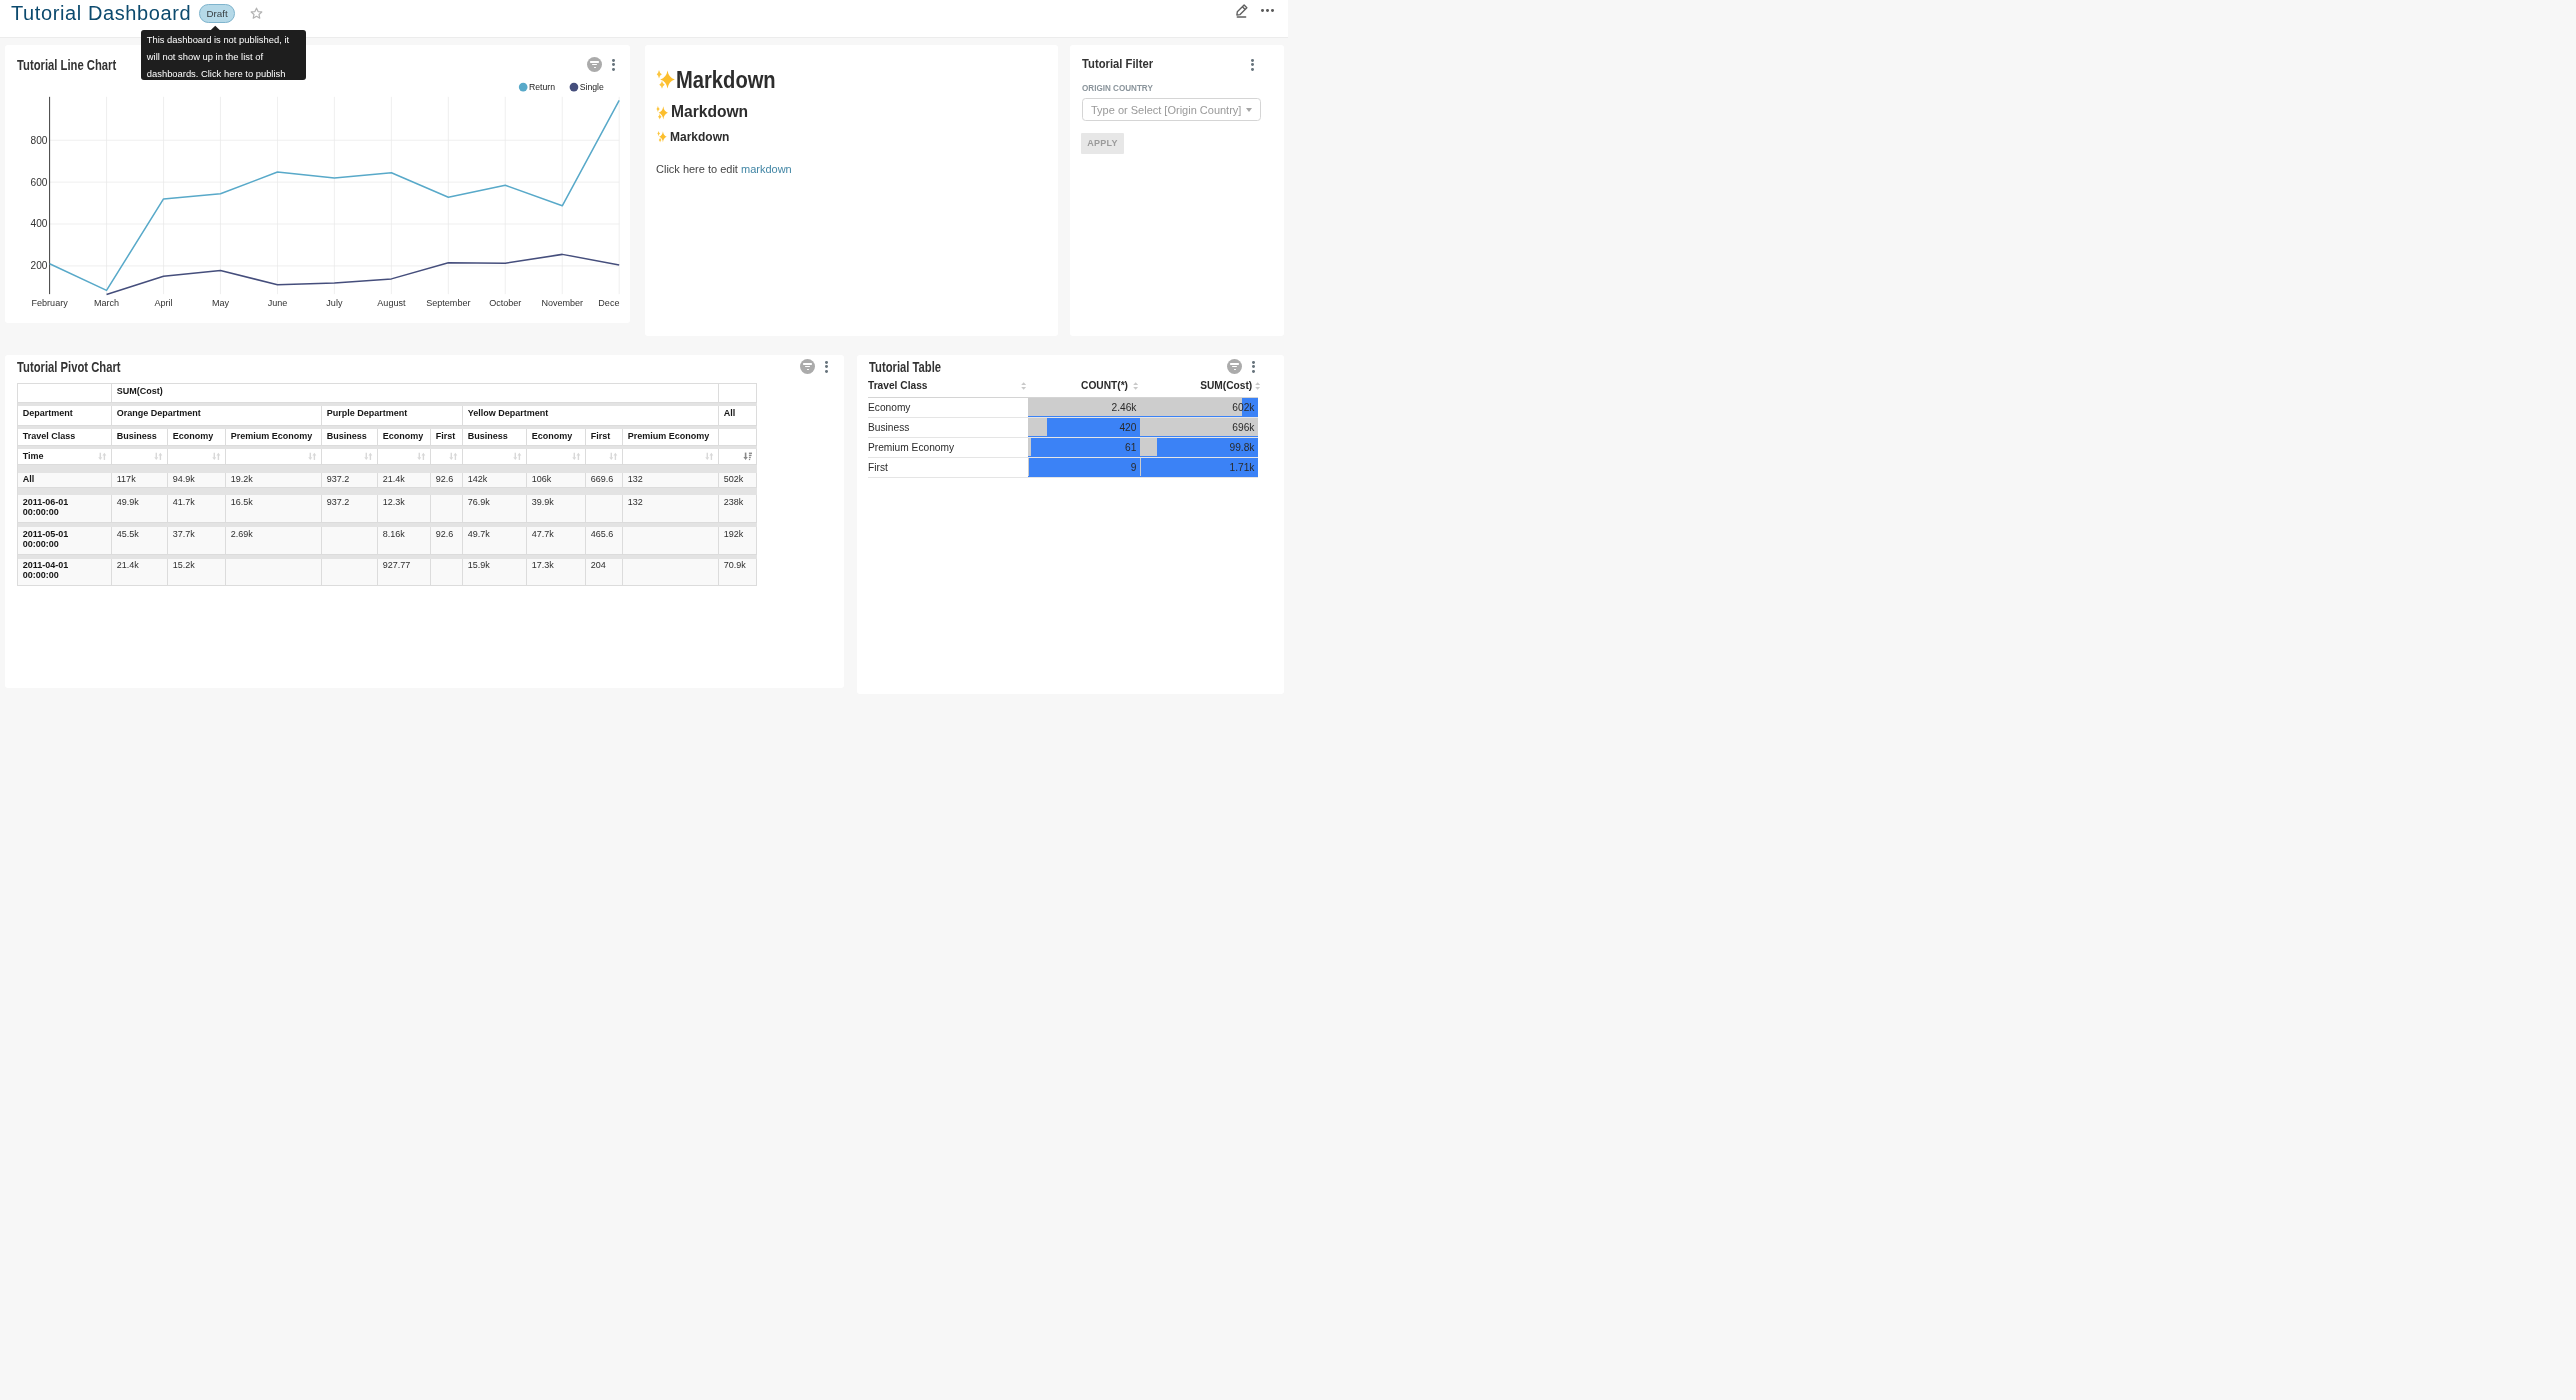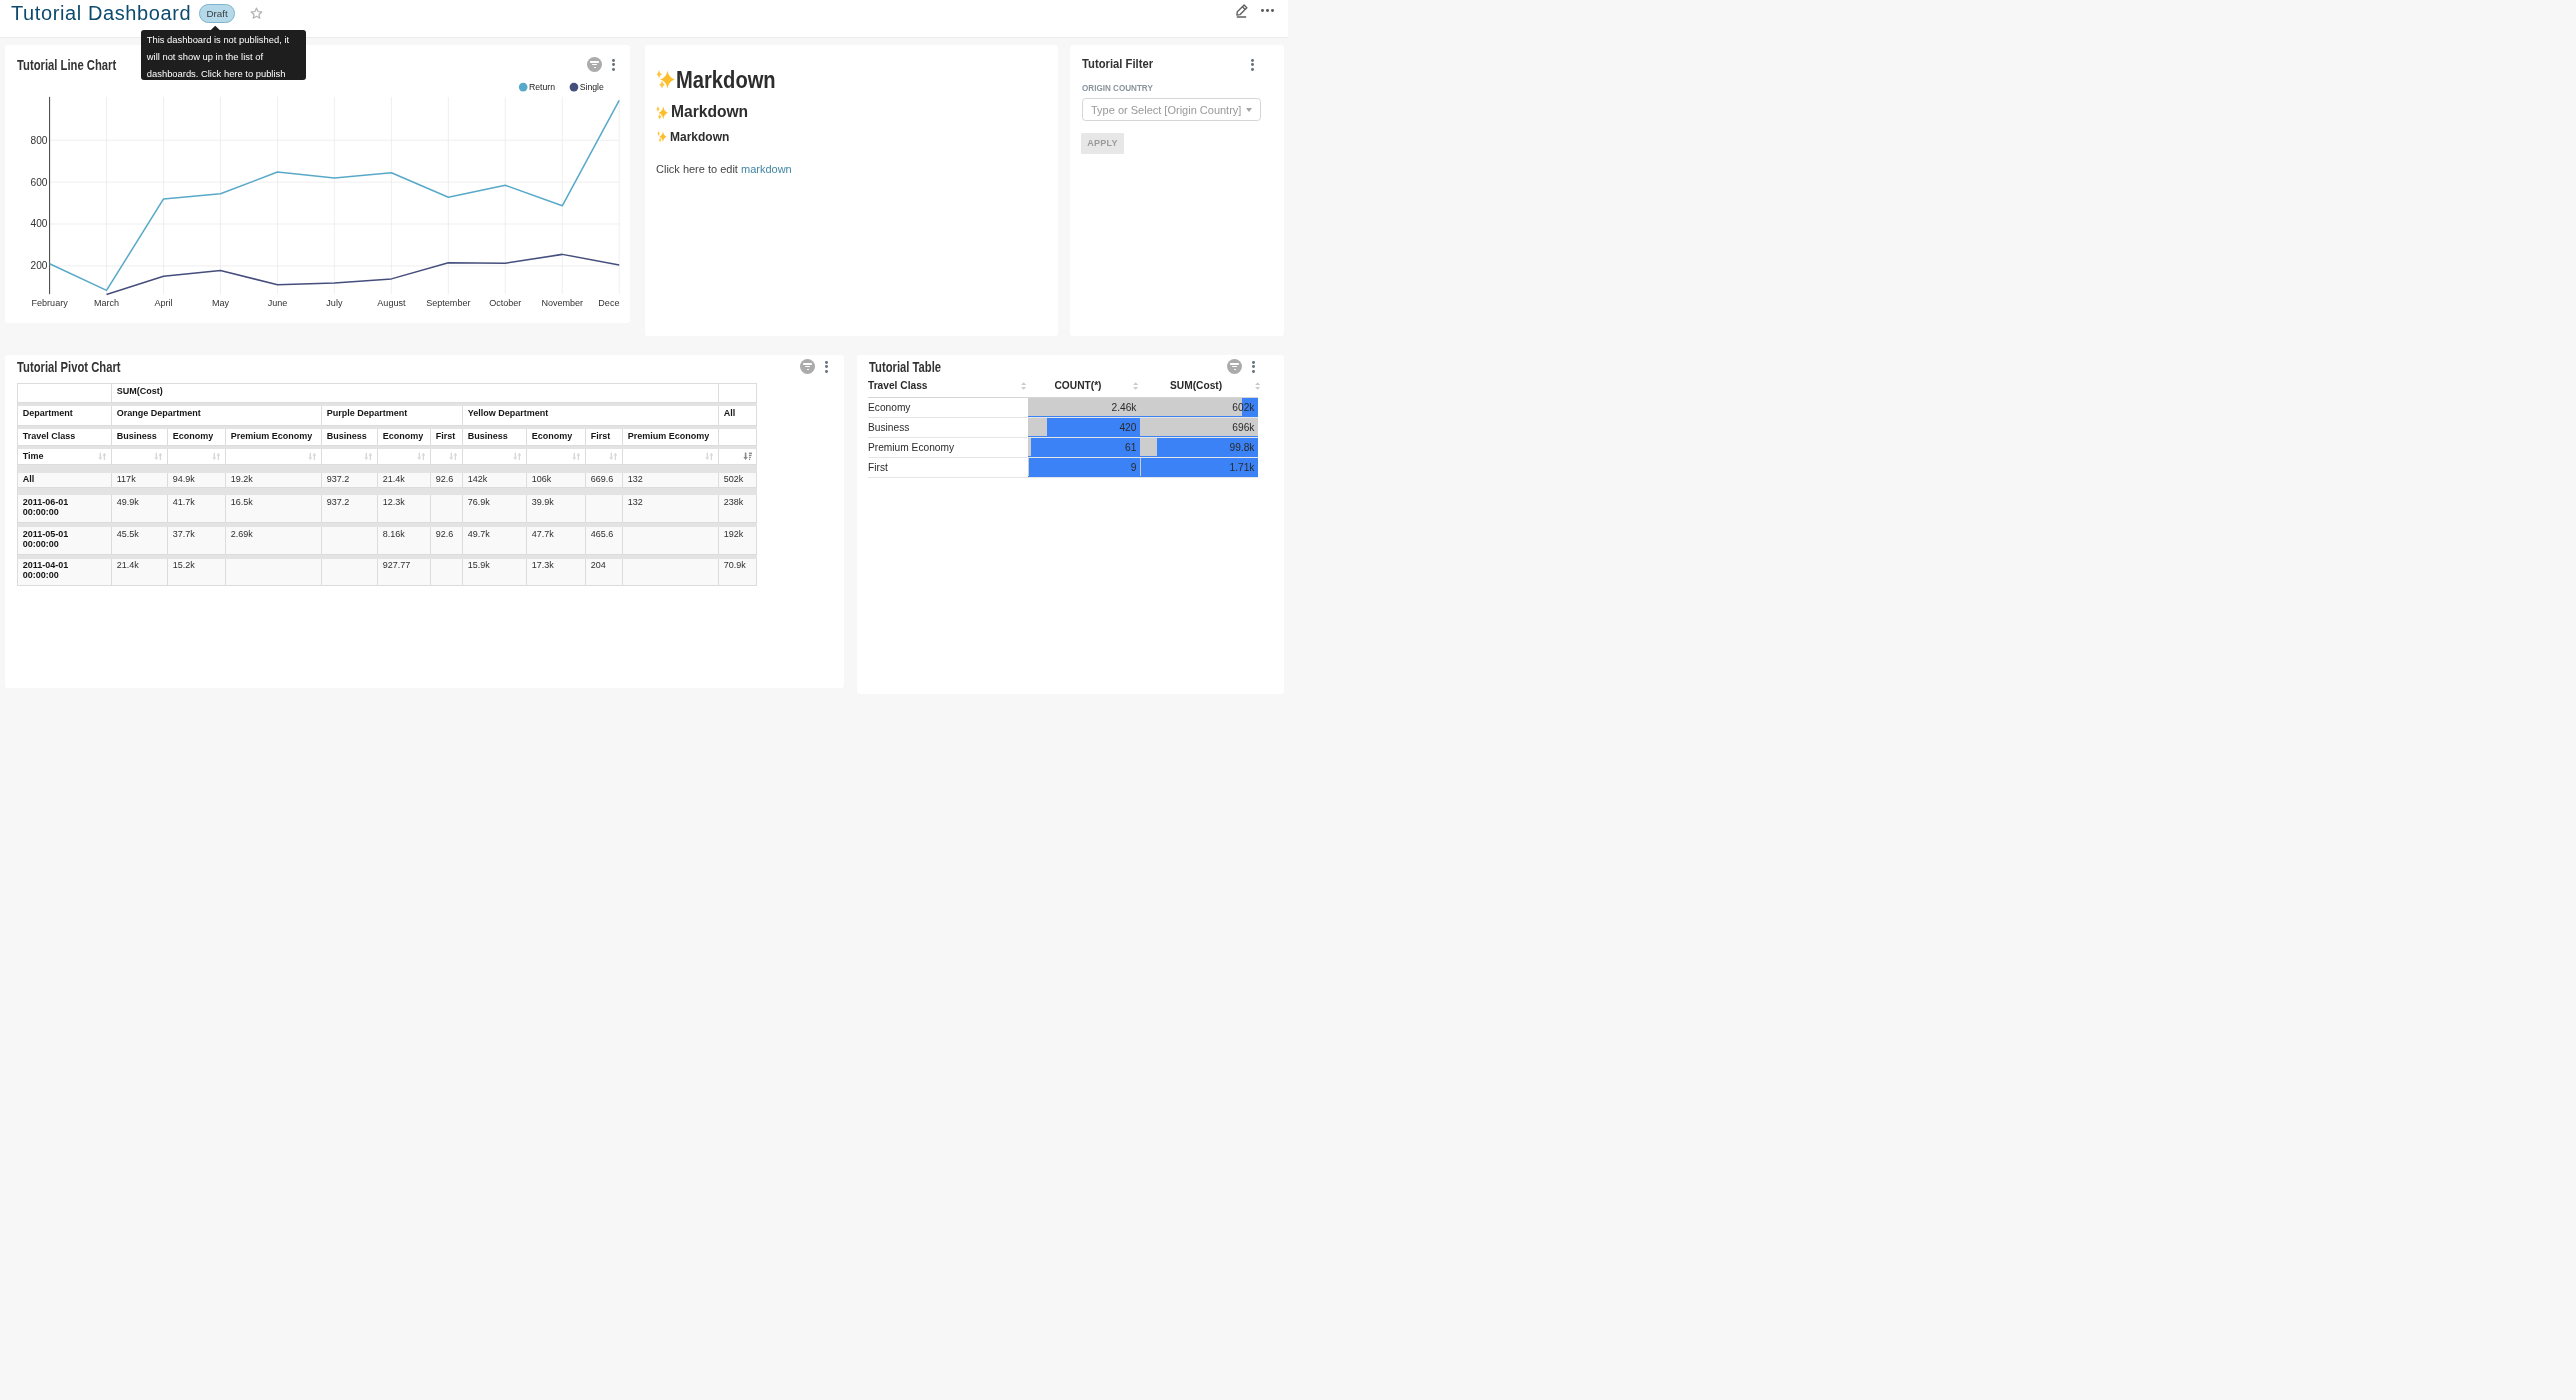--- a/index.html
+++ b/index.html
@@ -15,21 +15,21 @@
   .fcirc b.l2 { width:5.1px;  margin-left:-2.5px; top:6.9px; }
   .fcirc b.l3 { width:2.2px;  margin-left:-1.1px; top:9.8px; }
   table.pvt { position:absolute; left:16.7px; top:383px; border-collapse:separate; border-spacing:0; table-layout:fixed; width:737px; font-size:9px; color:#2e2e2e; background:#fff; border-top:0.7px solid #dcdcdc; border-left:0.7px solid #dcdcdc; }
   table.pvt td, table.pvt th { border-right:0.7px solid #dcdcdc; border-bottom:0.7px solid #dcdcdc; padding:1.5px 5.1px; text-align:left; vertical-align:top; font-weight:normal; overflow:hidden; white-space:nowrap; }
   table.pvt th { font-weight:bold; color:#161616; }
   table.pvt tr.data td, table.pvt tr.data th { background:#f9f9f9; }
   table.pvt tr.gap td { height:3.6px; background:#e3e3e3; border-right:none; border-bottom:none; padding:0; }
   table.pvt td.sorticon, table.pvt th.sorticon { position:relative; }
   .sico { position:absolute; right:3.6px; top:2.9px; }
   table.tt { position:absolute; left:868px; top:380px; border-collapse:collapse; table-layout:fixed; width:390px; font-size:10.2px; color:#2a2a2a; }
-  table.tt th { font-weight:bold; text-align:center; padding:0 10.2px 5.8px 0; white-space:nowrap; position:relative; }
+  table.tt th { font-weight:bold; text-align:right; padding:0 10.2px 5.8px 0; white-space:nowrap; position:relative; }
   table.tt th svg.caret { position:absolute; right:0.7px; bottom:6.5px; }
   table.tt td { border-top:0.7px solid #e5e5e5; padding:0; height:20px; position:relative; }
   table.tt .num { background:#3b82f6; }
   table.tt .bar { position:absolute; left:0; top:0.4px; bottom:0.4px; background:#cdcdcd; }
   table.tt .val { position:absolute; right:3.6px; top:50%; transform:translateY(-50%); }
 </style>
 </head>
 <body>
 
 <div class="abs" style="left:0;top:0;width:1288px;height:38px;background:#fff;border-bottom:0.7px solid #ececec;"></div>

